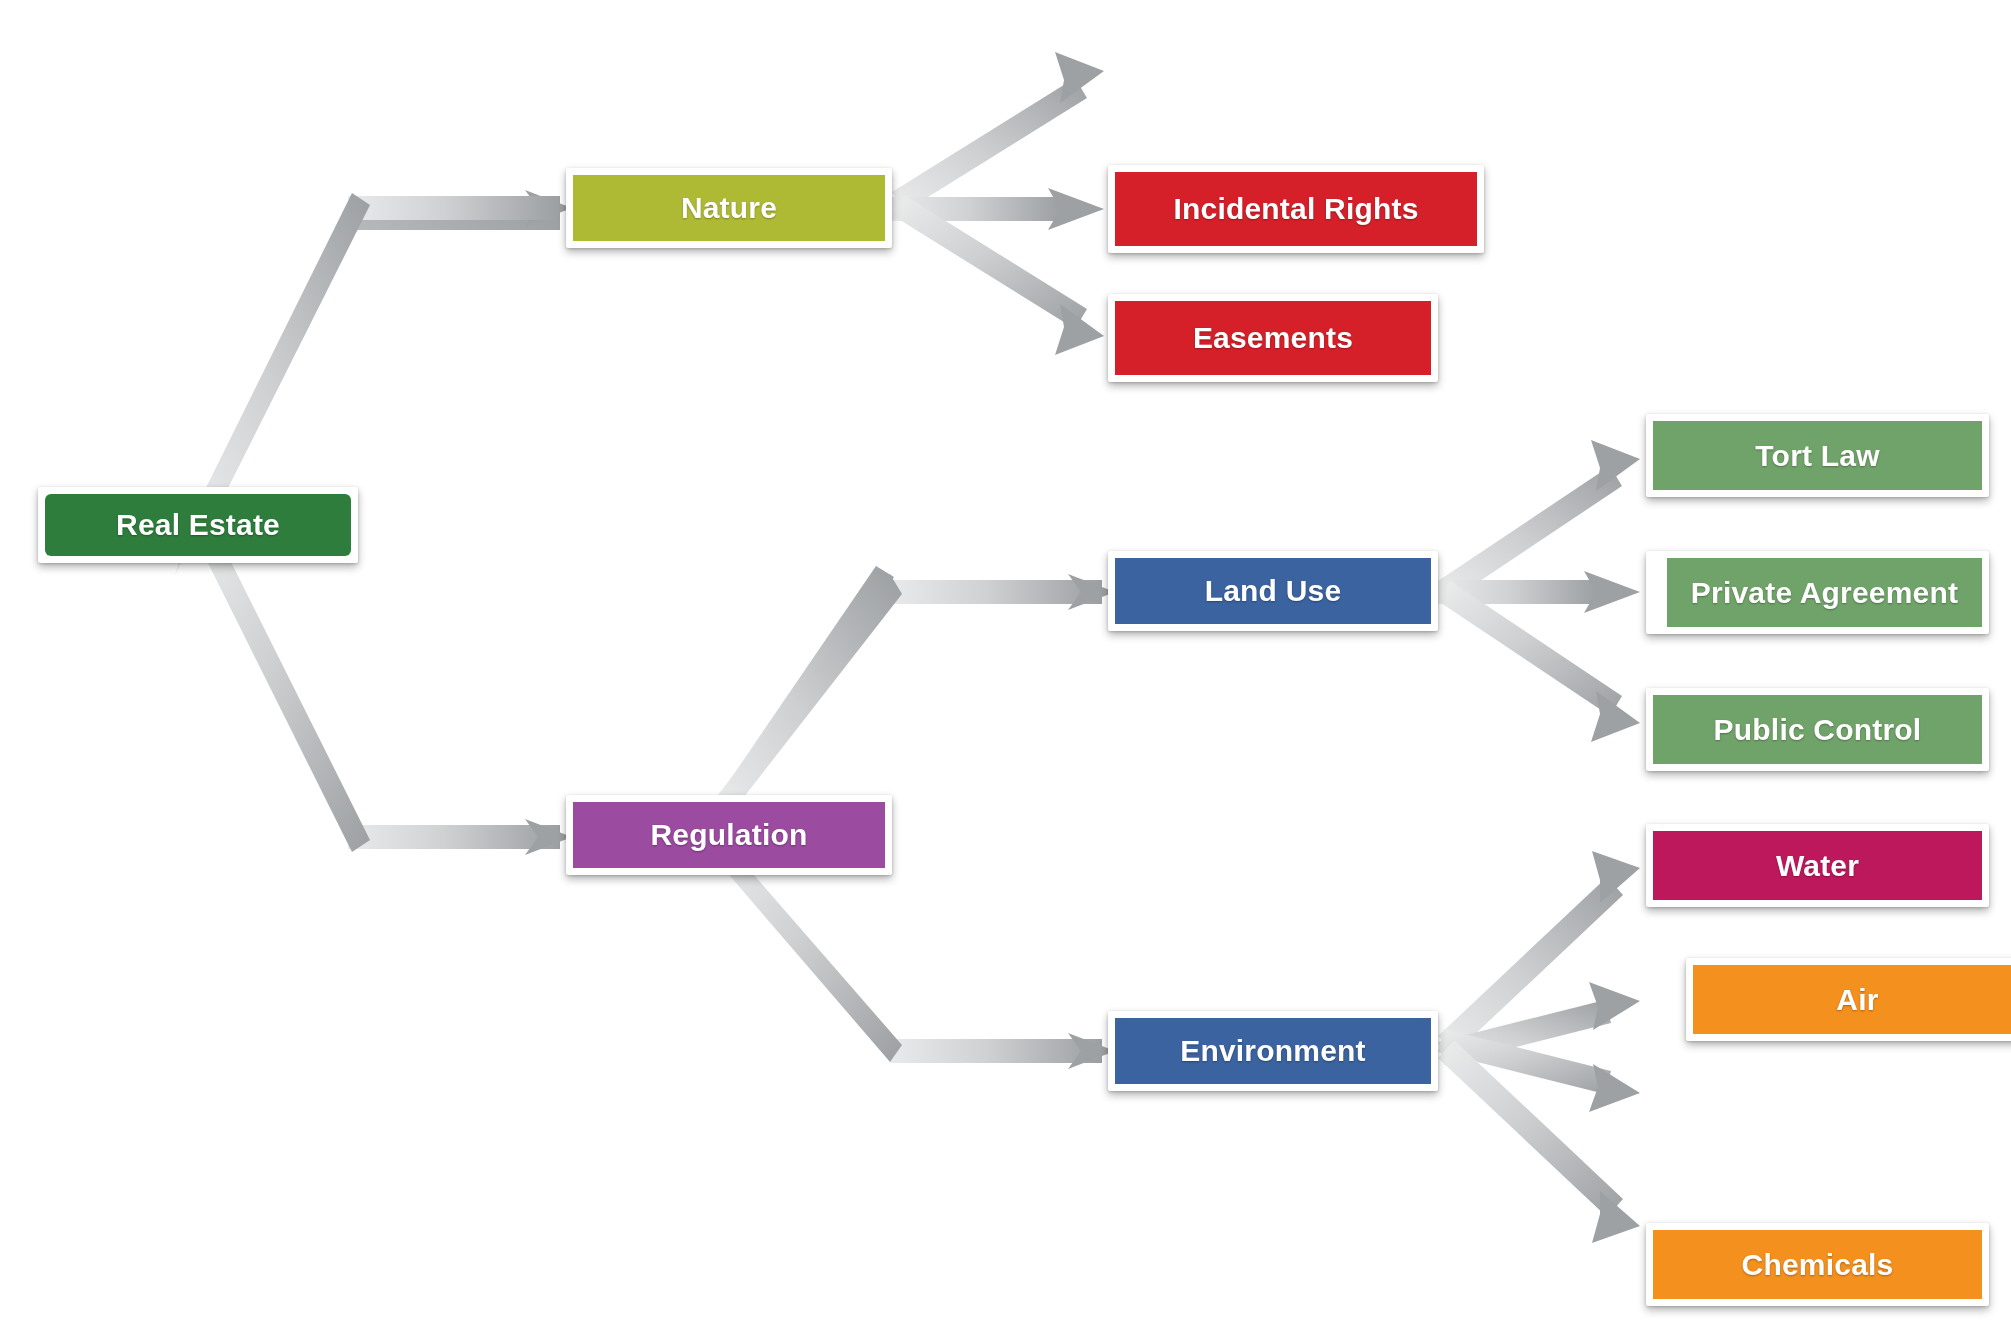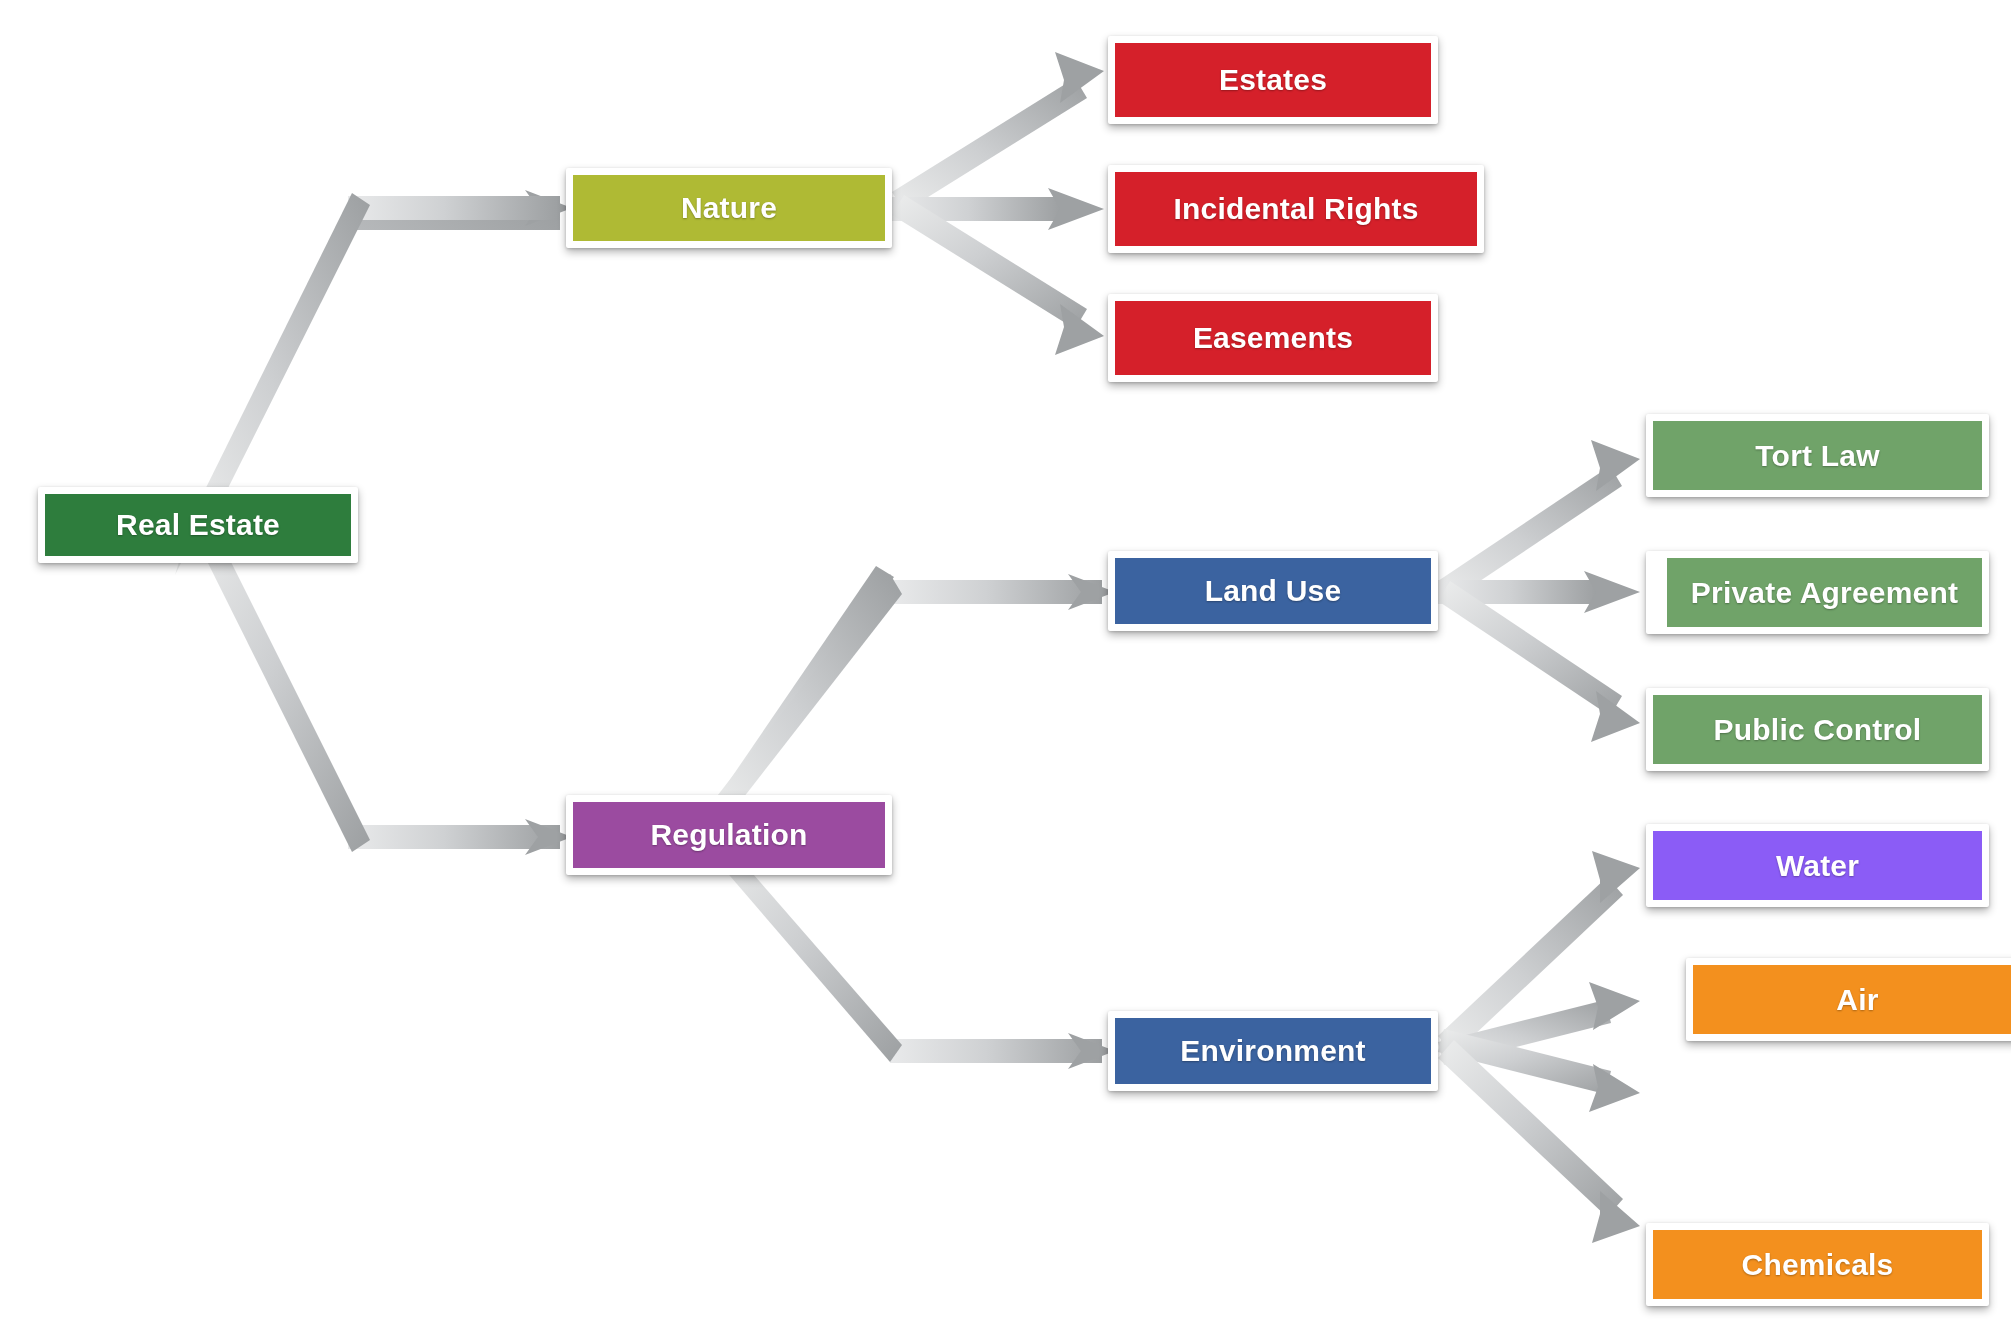--- a/index.html
+++ b/index.html
@@ -149,42 +149,37 @@
       <path d="M 1593 1064 L 1640 1093 L 1589 1112 L 1598 1087 Z" fill="#9ea1a3"></path>
     </g>
 
     <g>
       <path d="M 1438 1058 L 1454 1040 L 1623 1199 L 1607 1217 Z" fill="url(#gradDown)"></path>
       <path d="M 1600 1191 L 1640 1226 L 1592 1243 L 1600 1214 Z" fill="#9ea1a3"></path>
     </g>
   </svg>
 
   <div class="node" style="left:38px; top:487px; width:320px; height:76px;">
-    <div class="node-fill" style="background:#2E7D3D;">
+    <div class="node-fill" style="background:#2E7D3D;border-radius:6px;">
       <span class="node-label">Real Estate</span>
     </div>
   </div>
 
   <div class="node" style="left:566px; top:168px; width:326px; height:80px;">
     <div class="node-fill" style="background:#AFBA34;">
       <span class="node-label">Nature</span>
     </div>
   </div>
 
   <div class="node" style="left:566px; top:795px; width:326px; height:80px;">
     <div class="node-fill" style="background:#9B4BA0;">
       <span class="node-label">Regulation</span>
     </div>
   </div>
 
-  <div class="node" style="left:1108px; top:36px; width:330px; height:88px;">
-    <div class="node-fill" style="background:#D5202A;">
-      <span class="node-label">Estates</span>
-    </div>
-  </div>
 
   <div class="node" style="left:1108px; top:165px; width:376px; height:88px;">
     <div class="node-fill" style="background:#D5202A;">
       <span class="node-label">Incidental Rights</span>
     </div>
   </div>
 
   <div class="node" style="left:1108px; top:551px; width:330px; height:80px;">
     <div class="node-fill" style="background:#3B63A0;">
       <span class="node-label">Land Use</span>
@@ -215,21 +210,21 @@
     </div>
   </div>
 
   <div class="node" style="left:1646px; top:688px; width:343px; height:83px;">
     <div class="node-fill" style="background:#70A369;">
       <span class="node-label">Public Control</span>
     </div>
   </div>
 
   <div class="node" style="left:1646px; top:824px; width:343px; height:83px;">
-    <div class="node-fill" style="background:#8b5cf6;">
+    <div class="node-fill" style="background:#be185d;">
       <span class="node-label">Water</span>
     </div>
   </div>
 
   <div class="node" style="left:1646px; top:958px; width:343px; height:83px;margin-left:40px;">
     <div class="node-fill" style="background:#F3901E;">
       <span class="node-label">Air</span>
     </div>
   </div>
 

